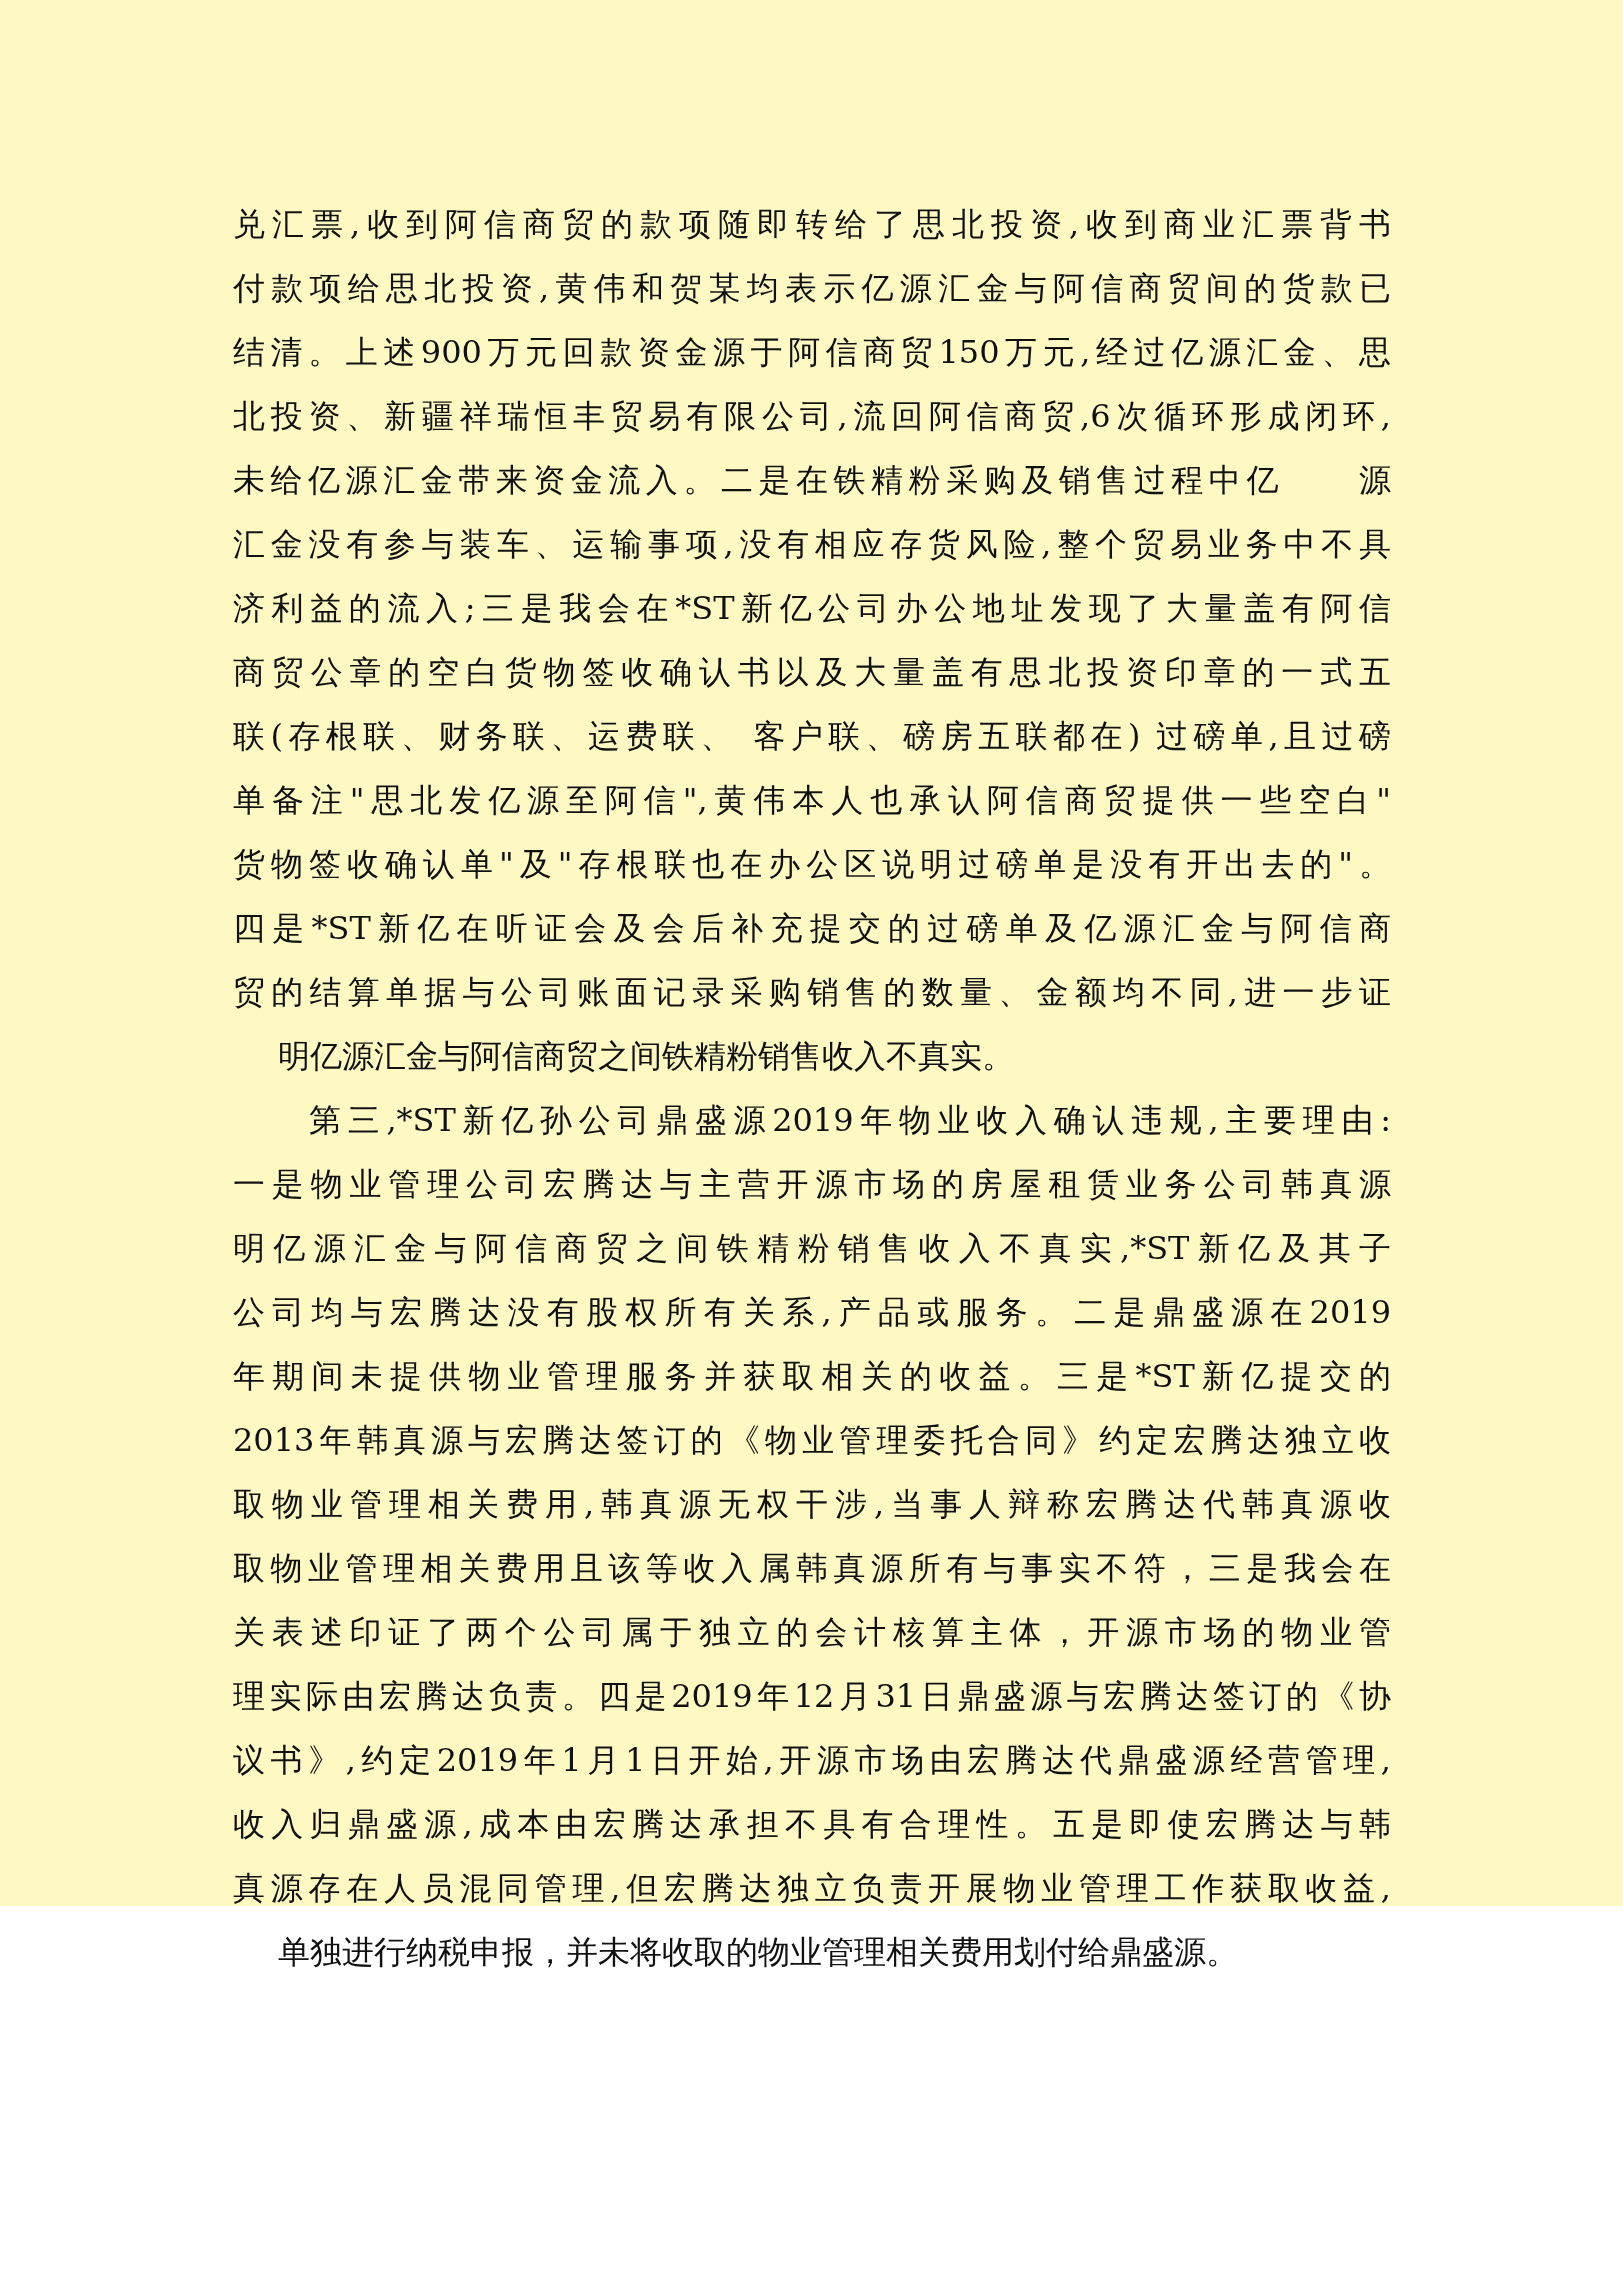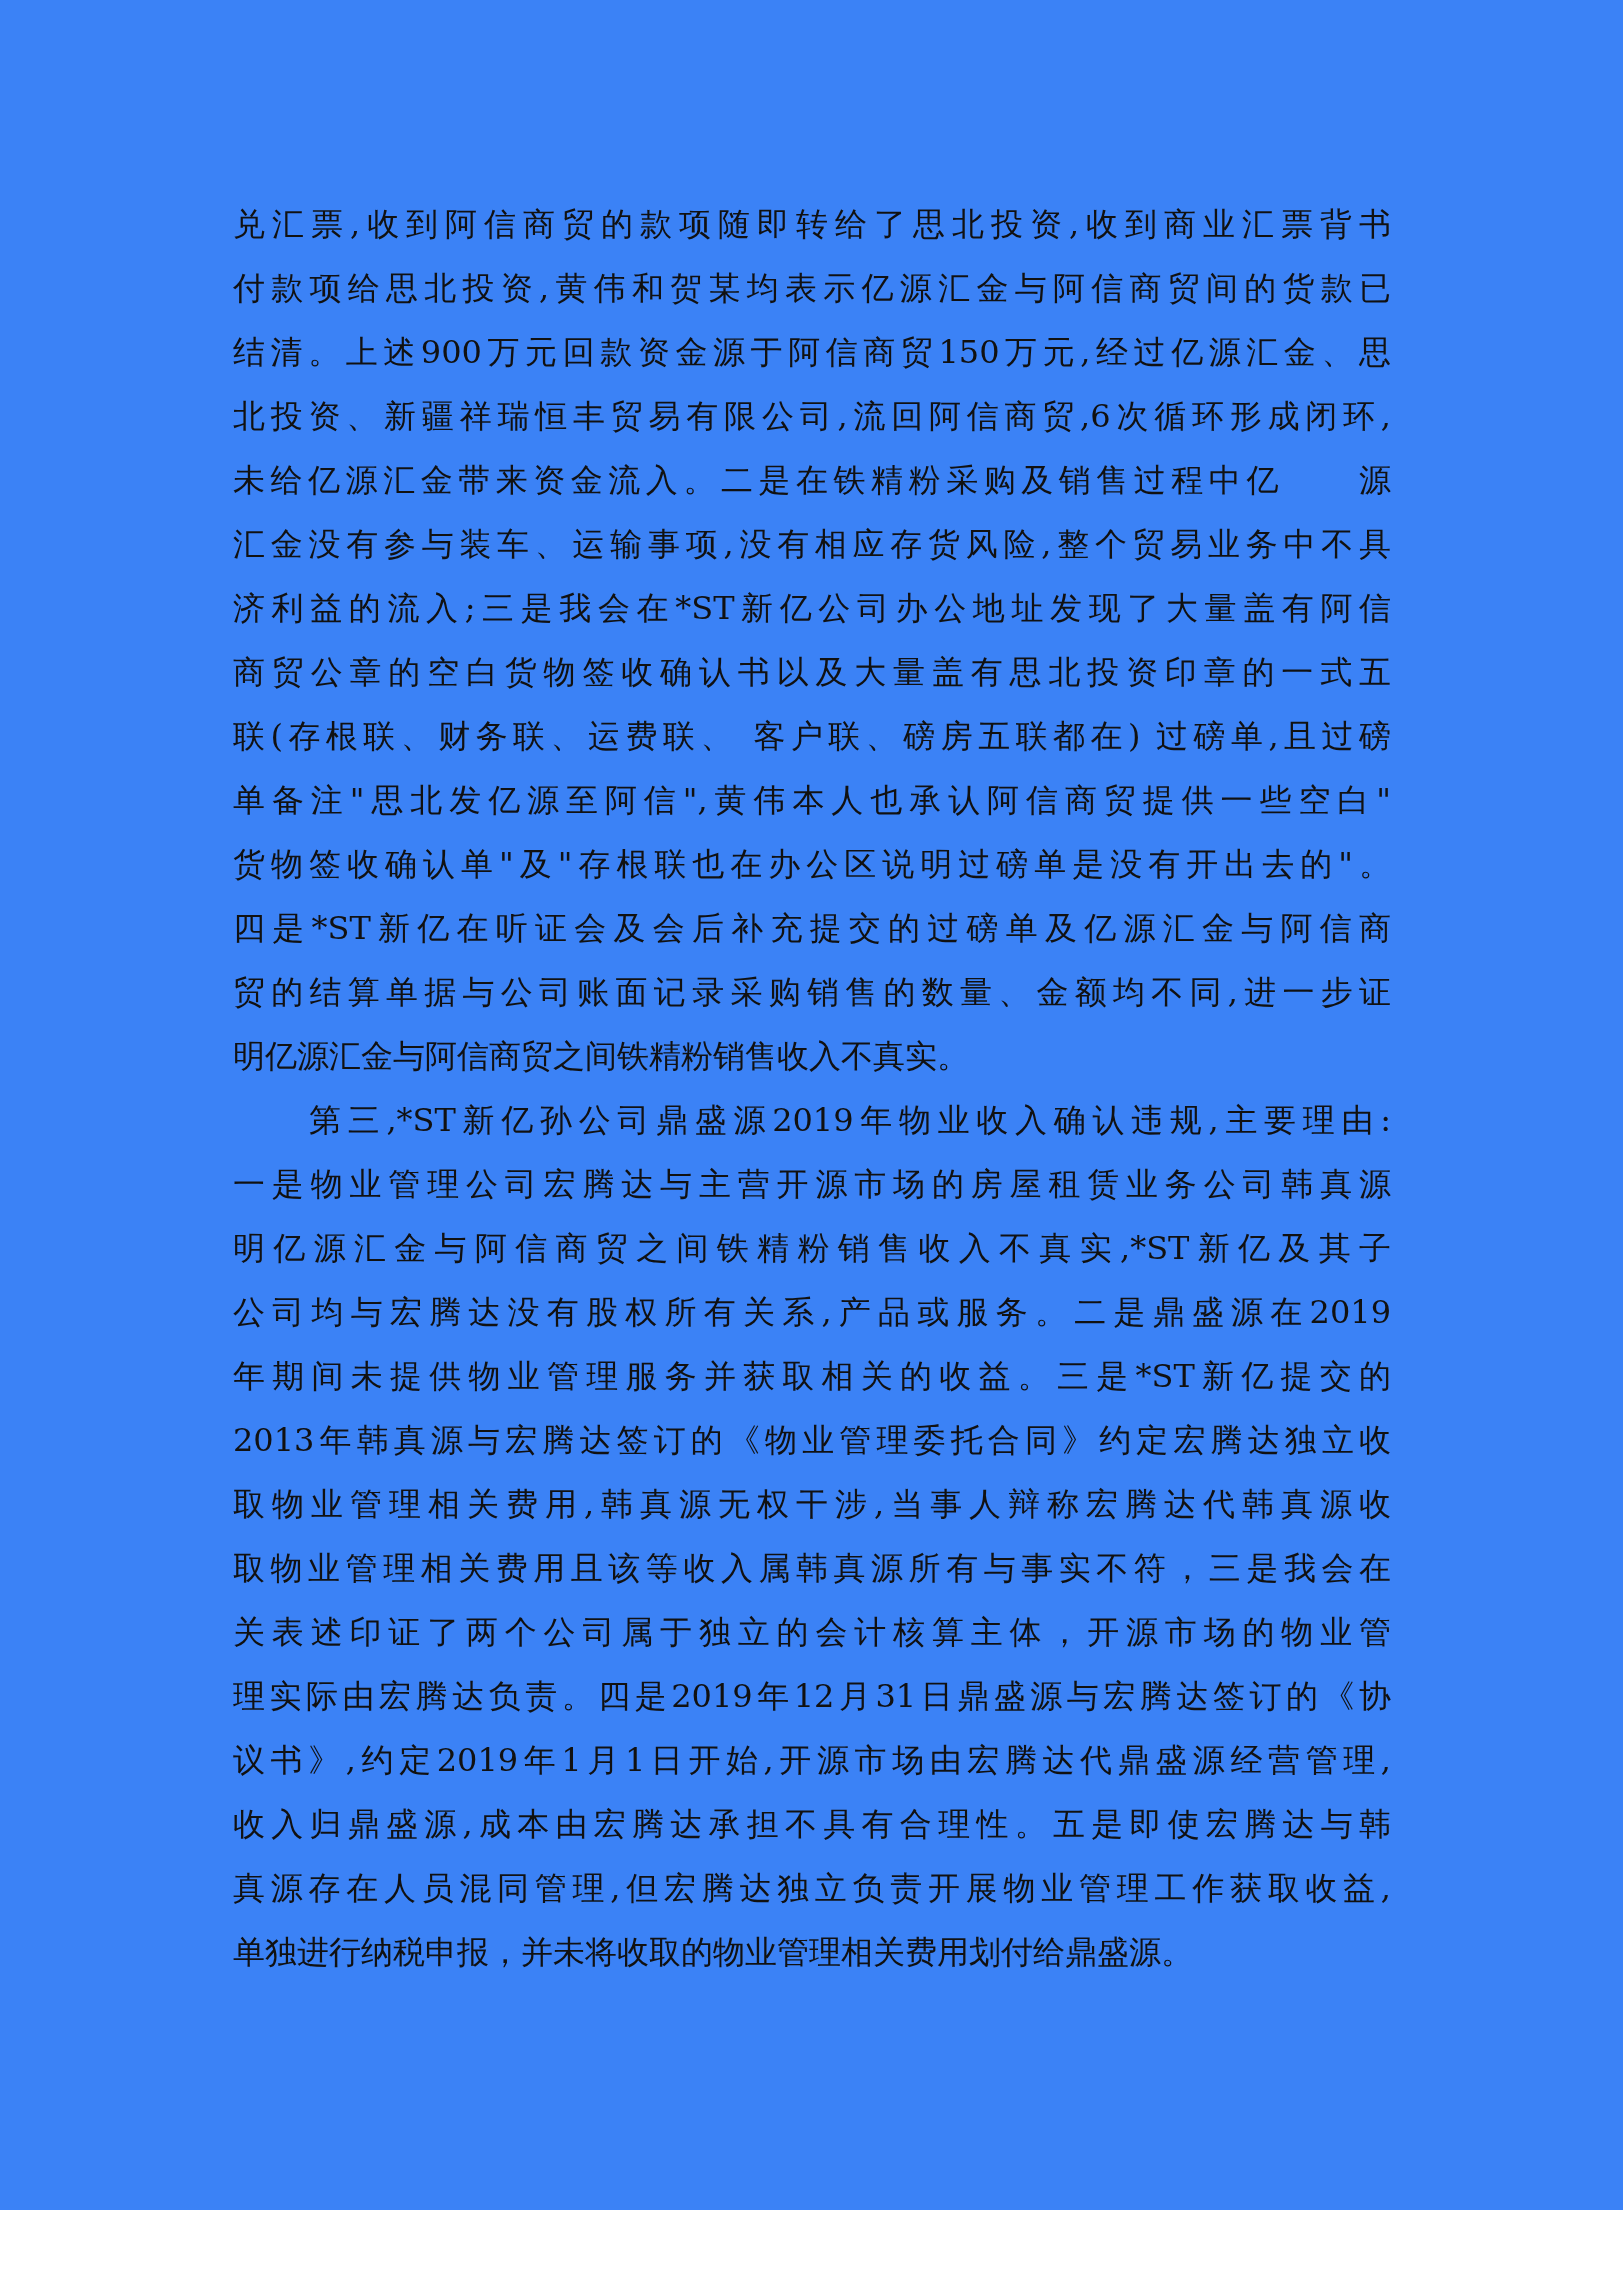--- a/index.html
+++ b/index.html
@@ -1,40 +1,40 @@
 <!DOCTYPE html>
 <html style="font-size:13.5px"><head>
 <meta charset="utf-8">
 <style>
   html, body { margin: 0; padding: 0; background: #ffffff; }
   body { width: 1623px; height: 2295px; position: relative; overflow: hidden; }
   .page {
     position: absolute;
     left: 0; top: 0;
-    width: 1623px; height: 2210px;
-    background: #3b82f6;
+    width: 1623px; height: 1906px;
+    background: #fef9c3;
   }
   .text-block {
     position: absolute;
     left: 233px;
     top: 192px;
     width: 1158px;
   }
   .line {
     height: 64px;
     line-height: 64px;
     font-family: "DejaVu Serif", "Liberation Serif", serif;
     font-size: 32px;
     color: #111111;
     white-space: nowrap;
     text-align: justify;
     text-align-last: justify;
     letter-spacing: 0;
   }
-  .line.last { text-align-last: left; }
+  .line.last { text-align-last: left; margin-left: 45px; }
   .line.indent { padding-left: 76px; }
 </style>
 </head>
 <body>
 
 <div class="page">
   <div class="text-block">
     <div>
       <div class="line">兑汇票,收到阿信商贸的款项随即转给了思北投资,收到商业汇票背书</div>
       <div class="line">付款项给思北投资,黄伟和贺某均表示亿源汇金与阿信商贸间的货款已</div>

